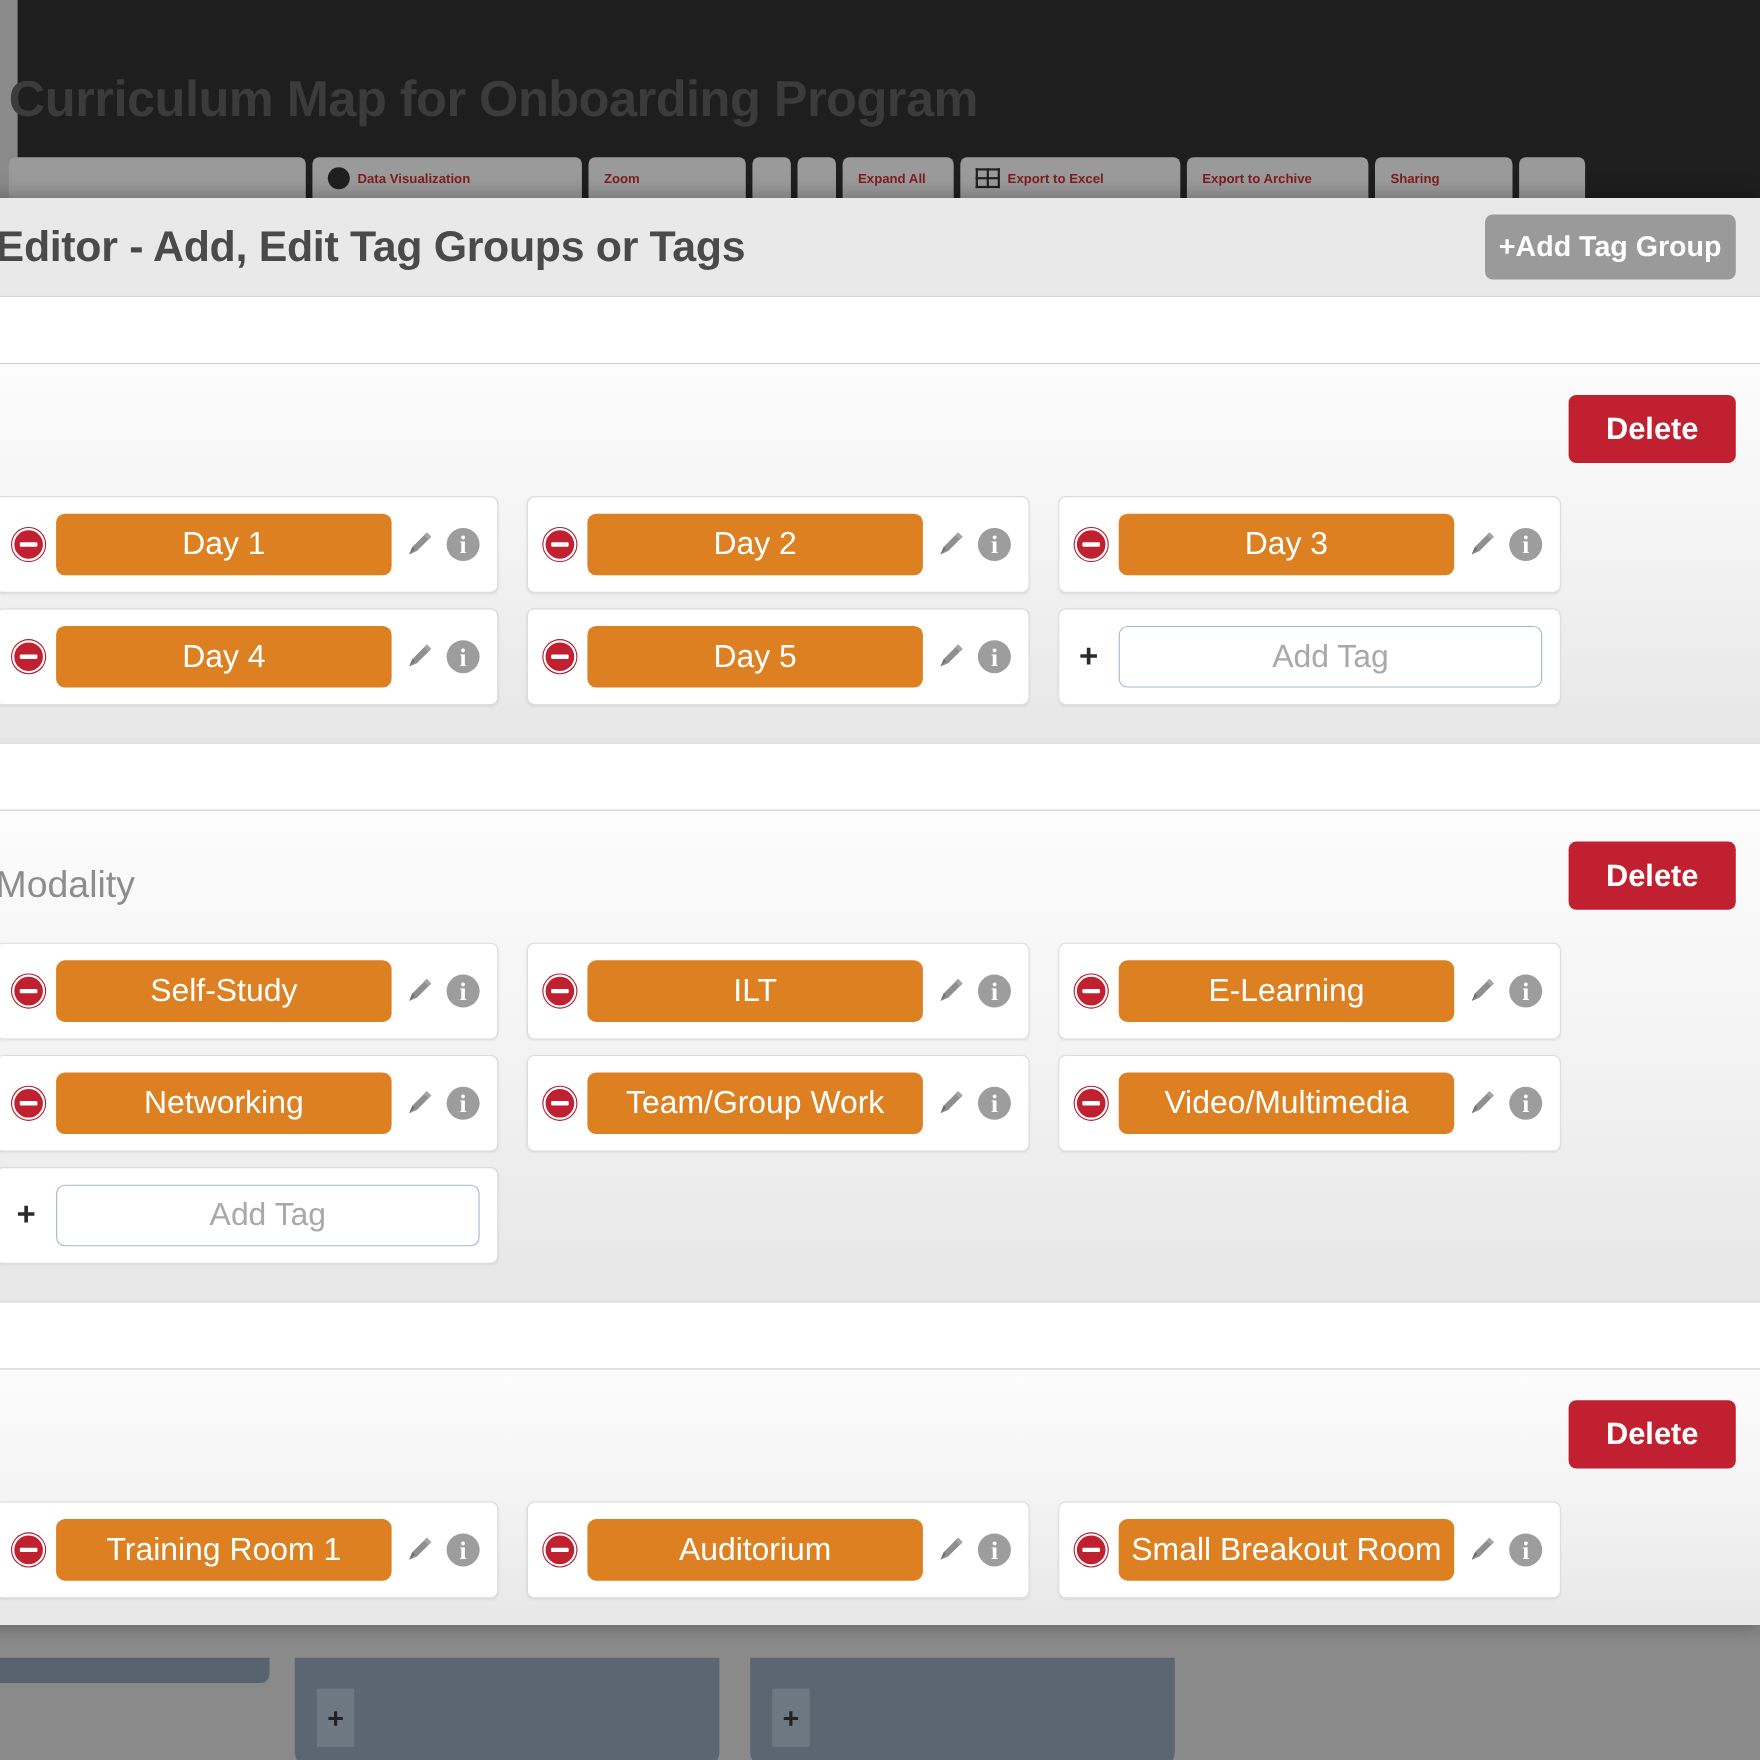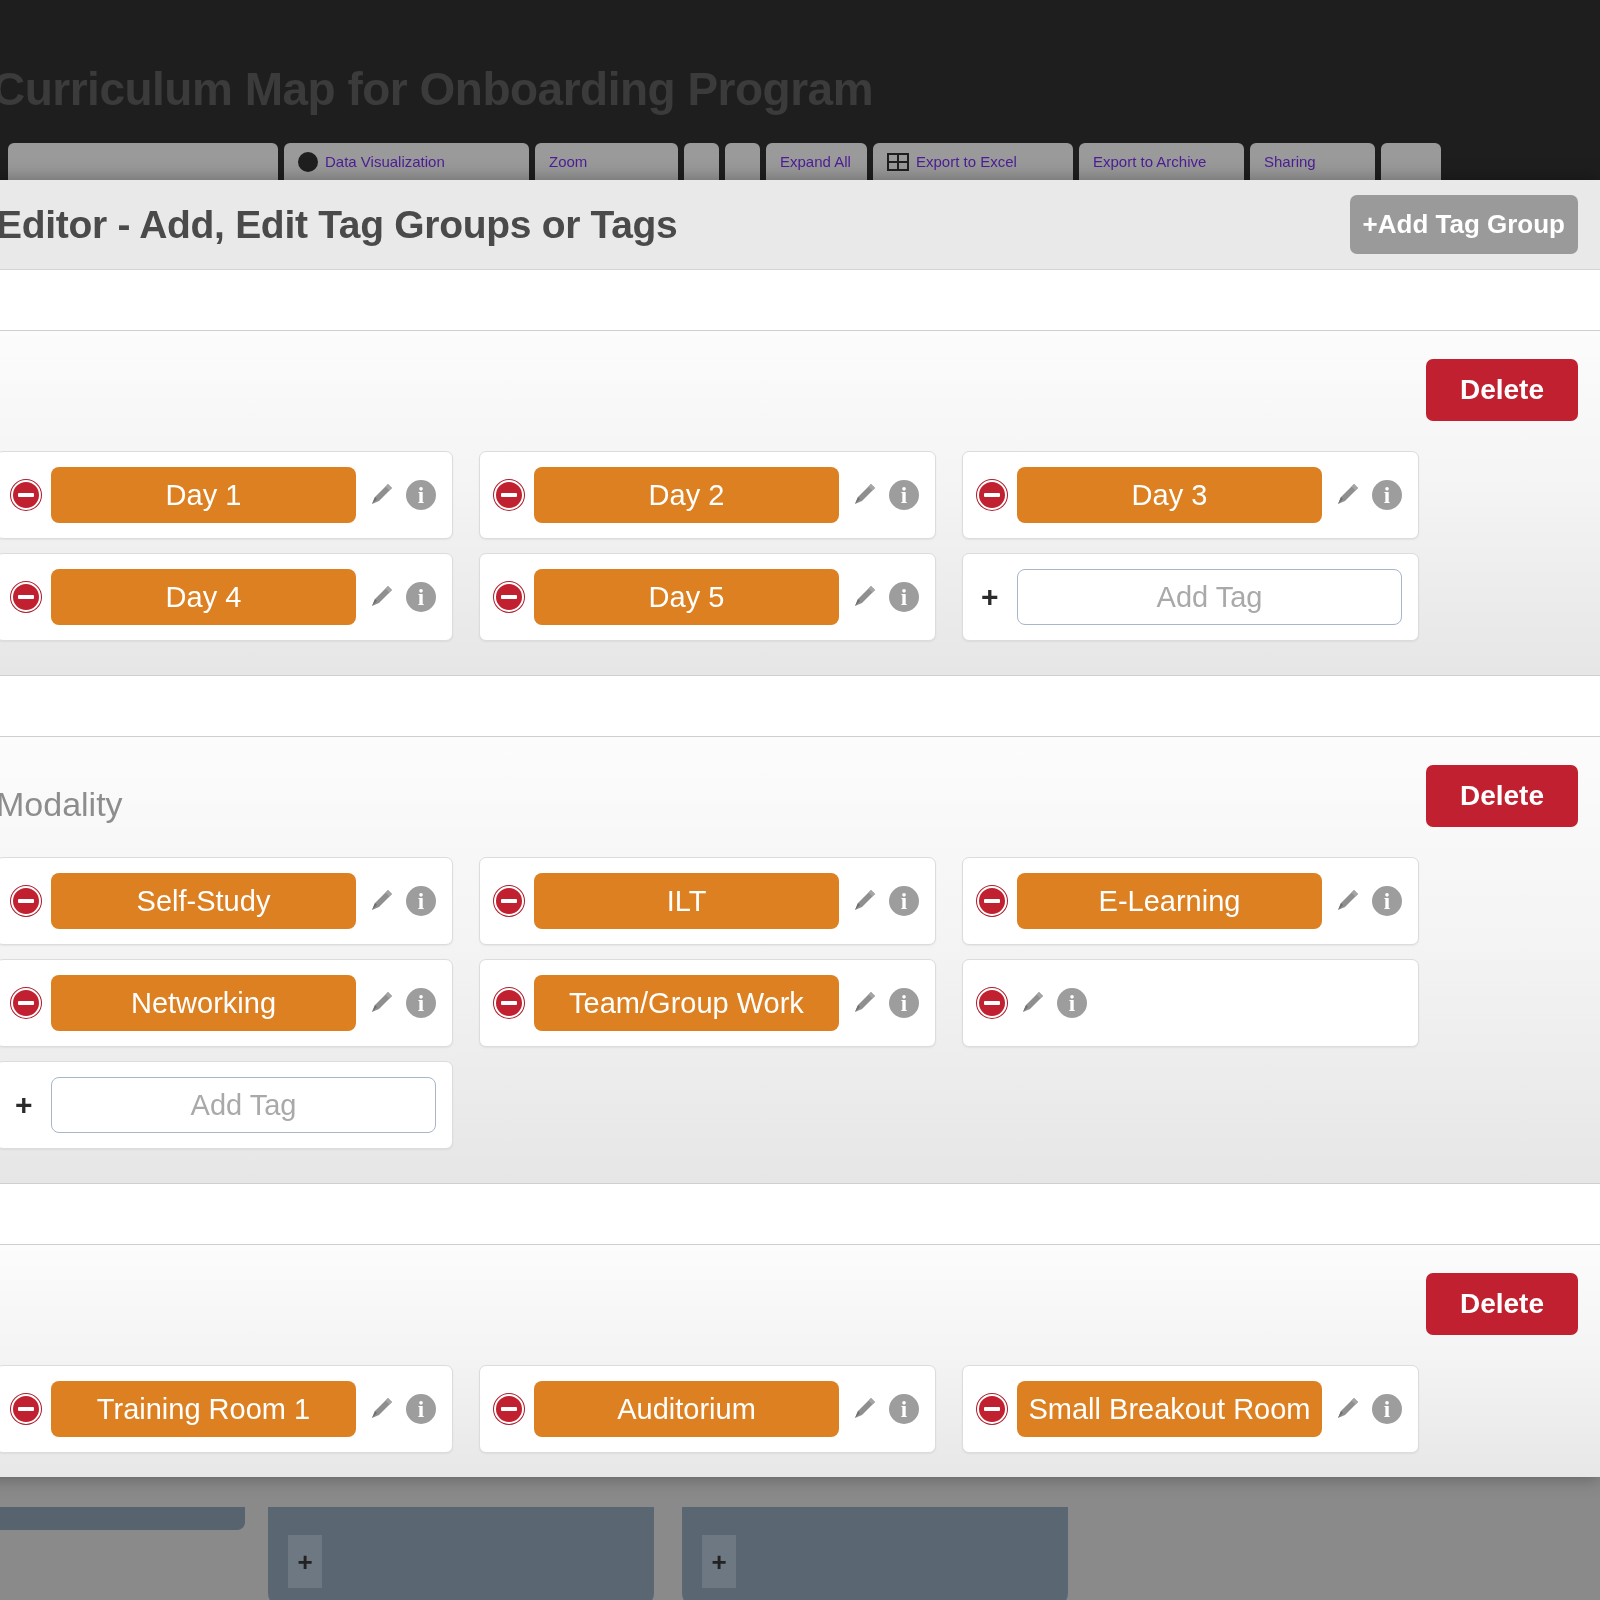--- a/index.html
+++ b/index.html
@@ -21,21 +21,21 @@
 
   
   .bg-app {
     position: absolute;
     inset: 0;
     background: #8a8a8a;
   }
 
   .bg-topbar {
     position: absolute;
-    top: 0; left: 0; right: 0;
+    top: 0; left: 16px; right: 0;
     height: 180px;
     background: #1e1e1e;
     text-align: center;
   }
 
   .bg-app-title {
     position: absolute;
     left: -8px;
     top: 62px;
     font-size: 46px;
@@ -58,23 +58,23 @@
   }
 
   .bg-tool {
     background: #9a9a9a;
     border-radius: 6px 6px 0 0;
     height: 37px;
     display: flex;
     align-items: center;
     gap: 7px;
     padding: 0 14px;
-    font-size: 15px;
-    color: #4c1d95;
-    font-weight: normal;
+    font-size: 12px;
+    color: #7f1d1d;
+    font-weight: bold;
     white-space: nowrap;
     overflow: hidden;
   }
 
   .tool-dot {
     width: 20px; height: 20px;
     background: #1f1f1f;
     border-radius: 50%;
     flex: none;
   }
@@ -530,20 +530,21 @@
                   <svg width="30" height="30" viewBox="0 0 30 30">
                     <path d="M6 24 L9 17 L22 4 L26 8 L13 21 Z" fill="#8f8f8f"></path>
                     <path d="M6 24 L9 17 L11 19 Z" fill="#6f6f6f"></path>
                     <path d="M22 4 L26 8 L23.5 10.5 L19.5 6.5 Z" fill="#a5a5a5"></path>
                   </svg>
                 </span>
                 <span class="info-icon">i</span>
               </div>
               <div class="tag-cell">
                 <span class="remove-icon"></span>
+                <span class="tag-pill">Video/Multimedia</span>
                 <span class="pencil-icon">
                   <svg width="30" height="30" viewBox="0 0 30 30">
                     <path d="M6 24 L9 17 L22 4 L26 8 L13 21 Z" fill="#8f8f8f"></path>
                     <path d="M6 24 L9 17 L11 19 Z" fill="#6f6f6f"></path>
                     <path d="M22 4 L26 8 L23.5 10.5 L19.5 6.5 Z" fill="#a5a5a5"></path>
                   </svg>
                 </span>
                 <span class="info-icon">i</span>
               </div>
               <div class="tag-cell add-cell">

